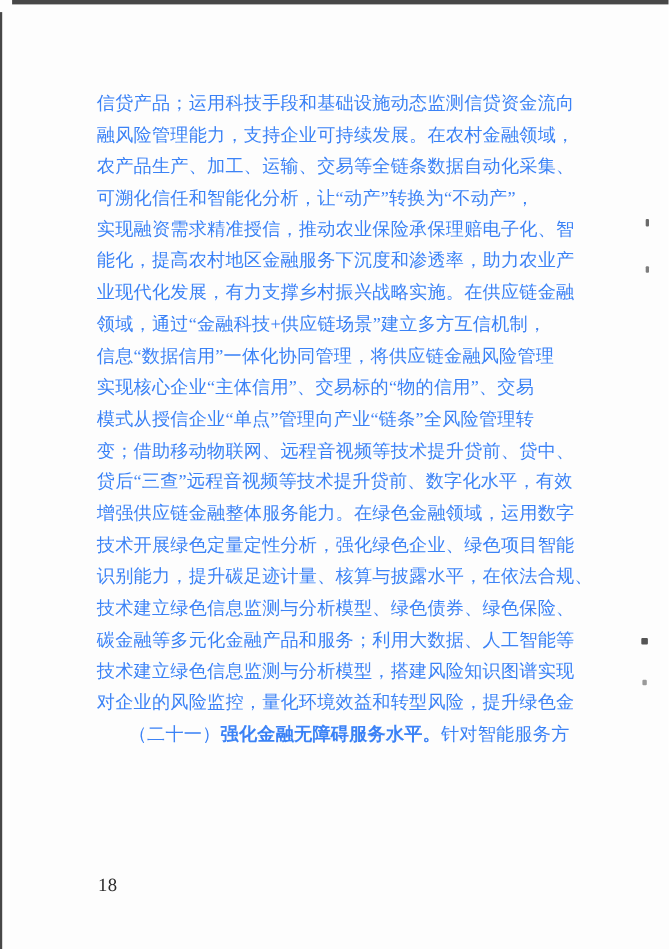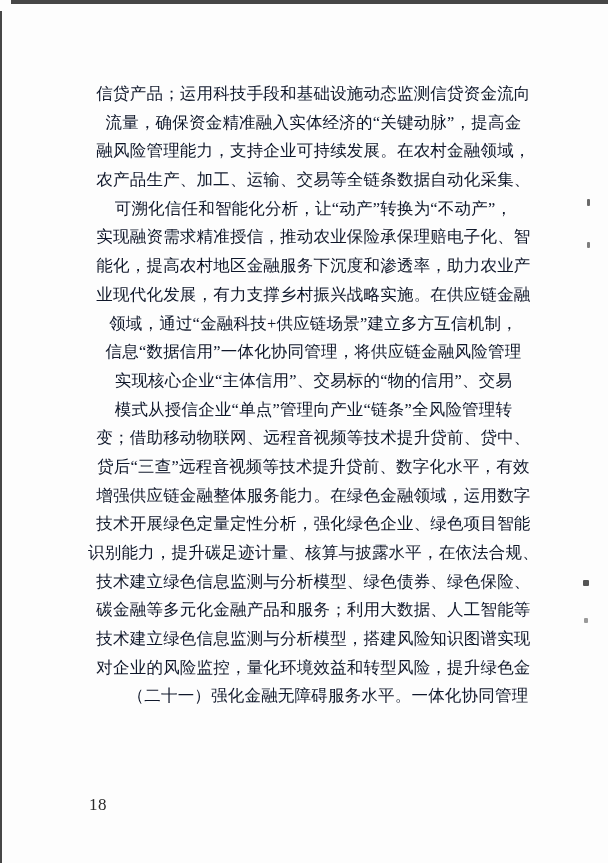--- a/index.html
+++ b/index.html
@@ -45,29 +45,28 @@
   .text-block {
     position: absolute;
     left: 88px;
     top: 80px;
   }
   .line {
     height: 28.7px;
     line-height: 28.7px;
     font-size: 16.5px;
     letter-spacing: 0.2px;
-    color: #0f172a;
+    color: #3b82f6;
     white-space: nowrap;
-    text-align: center;
   }
   .para-indent {
     padding-left: 29px;
   }
   .para-heading {
-    font-weight: 400;
+    font-weight: 700;
   }
   .page-number {
     position: absolute;
     left: 89px;
     top: 795px;
     font-size: 17px;
     color: #2a2a2a;
     letter-spacing: 0.5px;
   }
 </style>
@@ -78,21 +77,20 @@
 
   <div class="scan-edge-top"></div>
   <div class="scan-edge-left"></div>
   <div class="scan-speck speck-1"></div>
   <div class="scan-speck speck-2"></div>
   <div class="scan-speck speck-3"></div>
   <div class="scan-speck speck-4"></div>
 
   <div class="text-block">
     <div class="line">信贷产品；运用科技手段和基础设施动态监测信贷资金流向</div>
-    <div class="line">流量，确保资金精准融入实体经济的“关键动脉”，提高金</div>
     <div class="line">融风险管理能力，支持企业可持续发展。在农村金融领域，</div>
     <div class="line">农产品生产、加工、运输、交易等全链条数据自动化采集、</div>
     <div class="line">可溯化信任和智能化分析，让“动产”转换为“不动产”，</div>
     <div class="line">实现融资需求精准授信，推动农业保险承保理赔电子化、智</div>
     <div class="line">能化，提高农村地区金融服务下沉度和渗透率，助力农业产</div>
     <div class="line">业现代化发展，有力支撑乡村振兴战略实施。在供应链金融</div>
     <div class="line">领域，通过“金融科技+供应链场景”建立多方互信机制，</div>
     <div class="line">信息“数据信用”一体化协同管理，将供应链金融风险管理</div>
     <div class="line">实现核心企业“主体信用”、交易标的“物的信用”、交易</div>
     <div class="line">模式从授信企业“单点”管理向产业“链条”全风险管理转</div>
@@ -100,19 +98,19 @@
     <div class="line">贷后“三查”远程音视频等技术提升贷前、数字化水平，有效</div>
     <div class="line">增强供应链金融整体服务能力。在绿色金融领域，运用数字</div>
     <div class="line">技术开展绿色定量定性分析，强化绿色企业、绿色项目智能</div>
     <div class="line">识别能力，提升碳足迹计量、核算与披露水平，在依法合规、</div>
     <div class="line">技术建立绿色信息监测与分析模型、绿色债券、绿色保险、</div>
     <div class="line">碳金融等多元化金融产品和服务；利用大数据、人工智能等</div>
     <div class="line">技术建立绿色信息监测与分析模型，搭建风险知识图谱实现</div>
     <div class="line">对企业的风险监控，量化环境效益和转型风险，提升绿色金</div>
 
     <div class="line para-indent">
-      <span>（二十一）</span><span class="para-heading">强化金融无障碍服务水平。</span><span>一体化协同管理</span>
+      <span>（二十一）</span><span class="para-heading">强化金融无障碍服务水平。</span><span>针对智能服务方</span>
     </div>
   </div>
 
   <div class="page-number">18</div>
 
 </div>
 
 </body></html>

